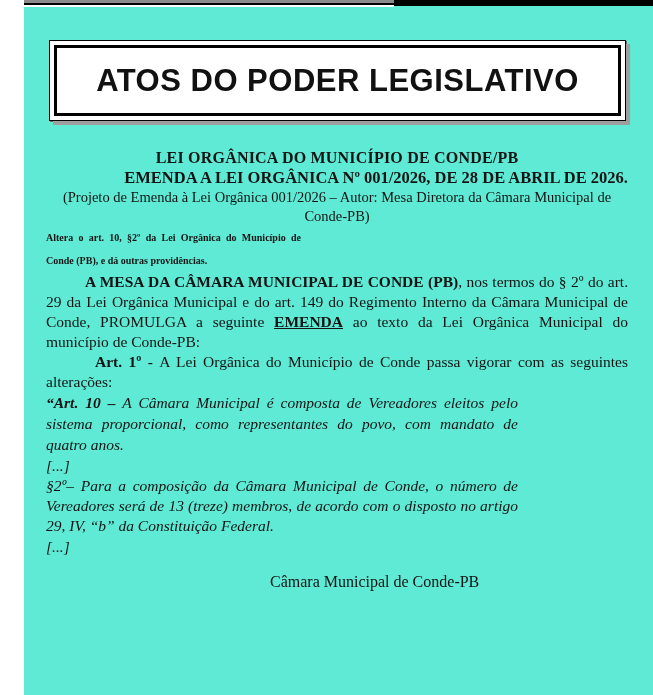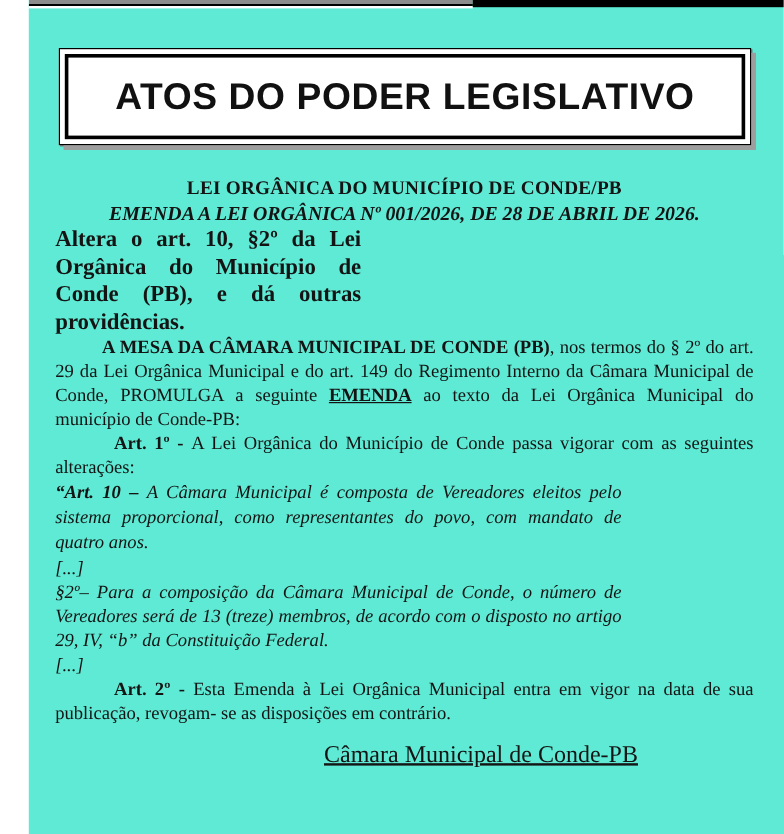--- a/index.html
+++ b/index.html
@@ -44,27 +44,27 @@
     letter-spacing: 0.5px;
     color: #111;
     white-space: nowrap;
   }
 
   
   .content { position: absolute; top: 148px; left: 22px; width: 582px; }
   .content p { margin: 0; }
 
   .h-law     { text-align: center; font-weight: bold; font-size: 16px; line-height: 20px; letter-spacing: 0.2px; }
-  .h-amend   { margin-top: 17px; text-align: center; font-weight: bold; font-size: 16.5px; line-height: 20px; font-style: italic; }
+  .h-amend   { margin-top: 17px; text-align: right; font-weight: bold; font-size: 16.5px; line-height: 20px; }
   .h-project { margin-top: 1px;  text-align: center; font-size: 14.5px; line-height: 19px; }
 
   .epigraph {
     margin-top: 19px; margin-left: auto;
     width: 255px;
-    font-weight: bold; font-size: 19px; line-height: 23px;
+    font-weight: bold; font-size: 10px; line-height: 23px;
     text-align: justify;
   }
 
   .body-par { font-size: 15.5px; line-height: 20px; text-align: justify; font-family: Liberation Serif, serif; }
   .preamble { margin-top: 5px;  text-indent: 39px; }
   .art1     { margin-top: 22px; text-indent: 49px; }
   .art2     { margin-top: 16px; text-indent: 49px; }
 
   .u { text-decoration: underline; }
 
@@ -72,21 +72,21 @@
     font-style: italic; font-size: 15.5px;
     margin-left: 80px; width: 472px;
     text-align: justify;
   }
   .quote-1 { margin-top: 2px; line-height: 21px; }
   .ell     { margin-left: 88px; font-style: italic; font-size: 15.5px; line-height: 21px; }
   .ell-1   { margin-top: 0px; }
   .quote-2 { margin-top: 11px; line-height: 20px; }
   .ell-2   { margin-top: 2px; }
 
-  .signature { margin-top: 13px; margin-left: 224px; font-size: 20px; line-height: 23px; text-decoration: underline; }
+  .signature { margin-top: 13px; margin-left: 224px; font-size: 16px; line-height: 23px; }
 </style>
 </head>
 <body>
 
 <div class="page">
 
   <div class="scan-bar">
     <div class="scan-bar-left"></div>
     <div class="scan-bar-right"></div>
   </div>
@@ -96,35 +96,35 @@
       <h1 class="masthead-title">ATOS DO PODER LEGISLATIVO</h1>
     </div>
   </div>
 
   <div class="content">
 
     <p class="h-law">LEI ORGÂNICA DO MUNICÍPIO DE CONDE/PB</p>
 
     <p class="h-amend">EMENDA A LEI ORGÂNICA Nº 001/2026, DE 28 DE ABRIL DE 2026.</p>
 
+    <p class="h-project">(Projeto de Emenda à Lei Orgânica 001/2026 – Autor: Mesa Diretora da Câmara Municipal de Conde-PB)</p>
 
     <p class="epigraph">Altera o art. 10, §2º da Lei Orgânica do Município de Conde (PB), e dá outras providências.</p>
 
     <p class="body-par preamble"><strong>A MESA DA CÂMARA MUNICIPAL DE CONDE (PB)</strong><span>, nos termos do § 2º do art. 29 da Lei Orgânica Municipal e do art. 149 do Regimento Interno da Câmara Municipal de Conde, PROMULGA a seguinte </span><strong class="u">EMENDA</strong><span> ao texto da Lei Orgânica Municipal do município de Conde-PB:</span></p>
 
     <p class="body-par art1"><strong>Art. 1º - </strong><span>A Lei Orgânica do Município de Conde passa vigorar com as seguintes alterações:</span></p>
 
     <p class="quote quote-1"><strong>“Art. 10 – </strong><span>A Câmara Municipal é composta de Vereadores eleitos pelo sistema proporcional, como representantes do povo, com mandato de quatro anos.</span></p>
 
     <p class="ell ell-1">[...]</p>
 
     <p class="quote quote-2">§2º– Para a composição da Câmara Municipal de Conde, o número de Vereadores será de 13 (treze) membros, de acordo com o disposto no artigo 29, IV, “b” da Constituição Federal.</p>
 
     <p class="ell ell-2">[...]</p>
 
-    <p class="body-par art2"><strong>Art. 2º - </strong><span>Esta Emenda à Lei Orgânica Municipal entra em vigor na data de sua publicação, revogam- se as disposições em contrário.</span></p>
 
     <div class="signature">
       <div>Câmara Municipal de Conde-PB</div>
     </div>
 
   </div>
 </div>
 
 </body></html>

